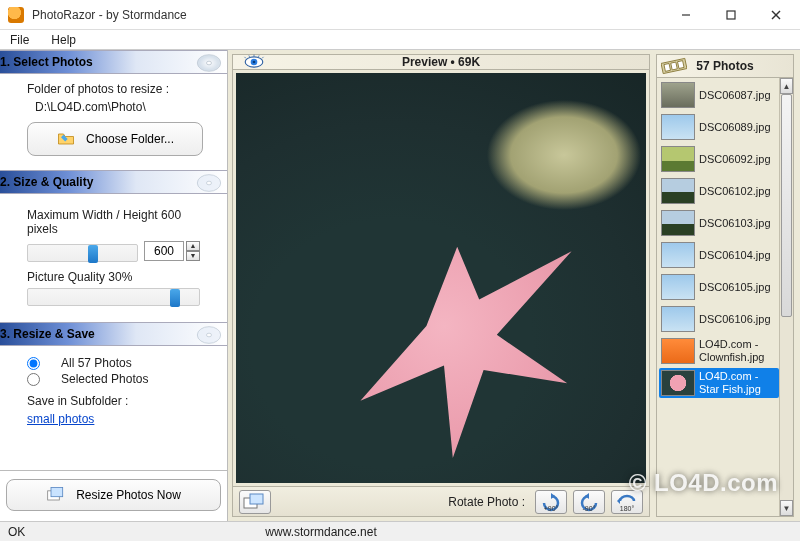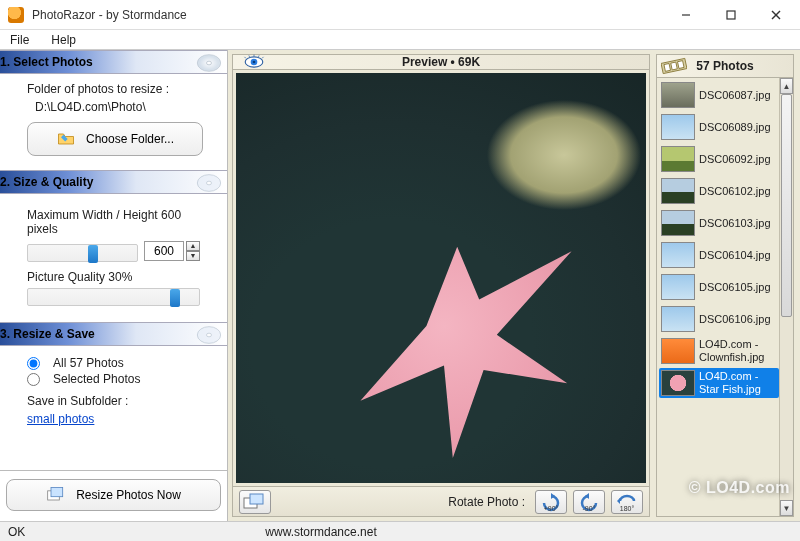--- a/index.html
+++ b/index.html
@@ -118,21 +118,21 @@
     border:1px solid #999; font-size:12px;
     padding:0;
   }
   .spinbtns { display:flex; flex-direction:column; }
   .spinbtns div {
     width:14px; height:10px; border:1px solid #888;
     background:linear-gradient(#fdfdfd,#e2e2e2);
     font-size:7px; line-height:7px; text-align:center; color:#333;
   }
 
-  .radio-row { display:flex; align-items:center; gap:13px; margin:2px 0; }
+  .radio-row { display:flex; align-items:center; gap:21px; margin:2px 0; }
   .radio-row input { margin:0; }
   .subfolder-link { color:#0645cc; text-decoration:underline; cursor:pointer; }
 
   
   .center {
     flex:1;
     display:flex; flex-direction:column;
     background:#ece9d8;
     padding: 4px;
   }
@@ -260,22 +260,22 @@
     background:#f0f0f0;
     border-top:1px solid #c9c9c9;
     display:flex; align-items:center;
     padding:0 8px;
     gap:40px;
     font-size:12px;
   }
   .statusbar .status-right { margin-left: 200px; }
 
   .watermark {
-    position:absolute; right:10px; bottom:24px;
-    font-size:16px; font-weight:bold;
+    position:absolute; right:22px; bottom:24px;
+    font-size:24px; font-weight:bold;
     color:rgba(255,255,255,0.85);
     text-shadow:0 0 6px rgba(0,0,0,0.6);
     font-family: Arial, sans-serif;
     letter-spacing:0.5px;
   }
 </style>
 </head>
 <body>
 
 <div class="titlebar">

